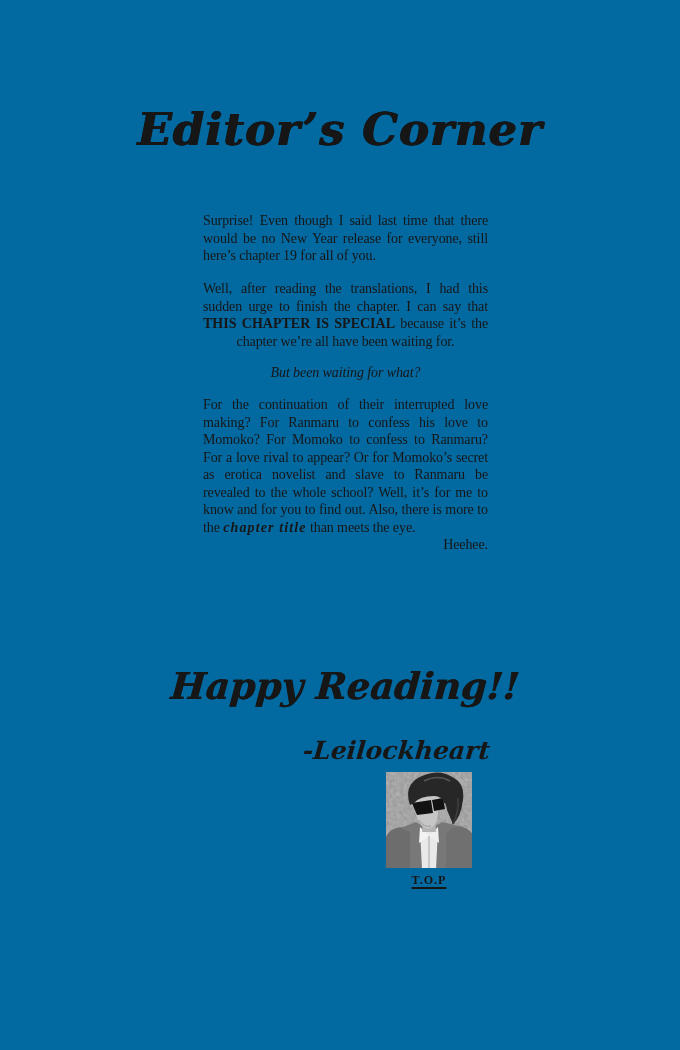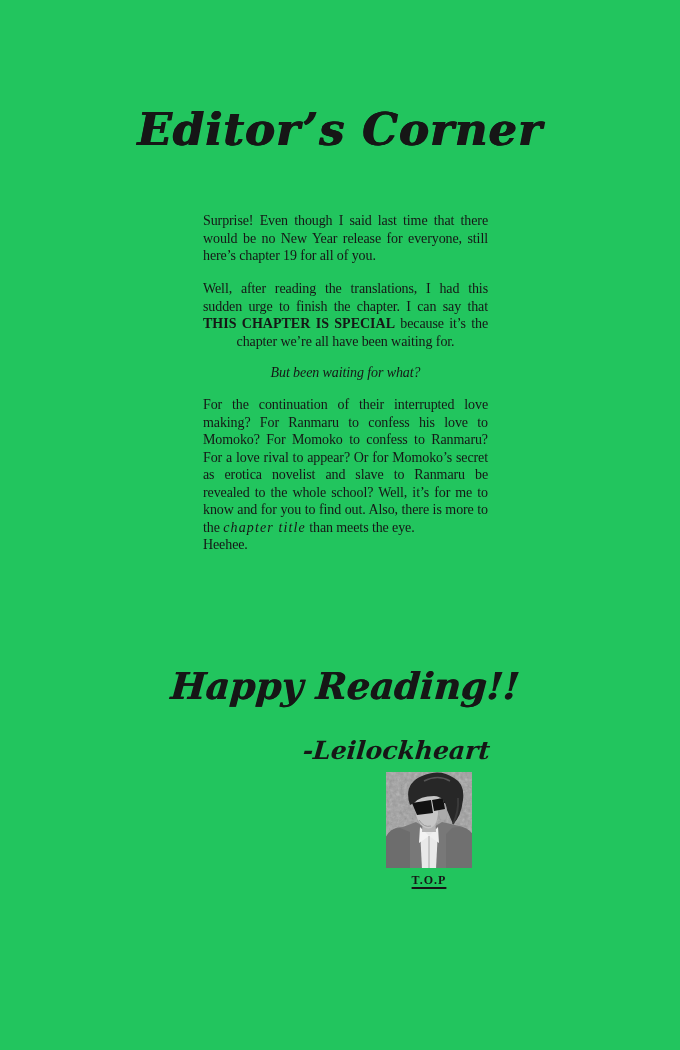--- a/index.html
+++ b/index.html
@@ -4,21 +4,21 @@
 <style>
   html, body {
     margin: 0;
     padding: 0;
     background: #ffffff;
   }
   .page {
     position: relative;
     width: 680px;
     height: 1050px;
-    background: #22c55e;
+    background: #0369a1;
     color: #161616;
     font-family: "Liberation Serif", serif;
     overflow: hidden;
   }
   
   .title {
     position: absolute;
     top: 103px;
     left: 0;
     width: 680px;
@@ -41,35 +41,36 @@
     letter-spacing: -0.1px;
     margin-top: 36px;
   }
   .justify { text-align: justify; }
   .p1 { top: 176px; }
   .p2 { top: 244px; text-align-last: center; }
   .q  { top: 328px; text-align: center; font-style: italic; }
   .p3 { top: 360px; }
   .tail {
     display: block;
+    text-align: right;
   }
   .ps { top: 546px; text-align: left; }
   .ps p { margin: 0; }
   b.caps { letter-spacing: 0; }
   .spread {
     font-weight: bold;
     font-style: italic;
     letter-spacing: 0.14em;
   }
   .credit {
     font-weight: bold;
     text-decoration: underline;
   }
   .emph {
-    font-weight: normal;
+    font-weight: bold;
     font-style: italic;
     letter-spacing: 0.08em;
   }
   
   .closing {
     position: absolute;
     top: 664px;
     left: 150px;
     width: 390px;
     text-align: center;

